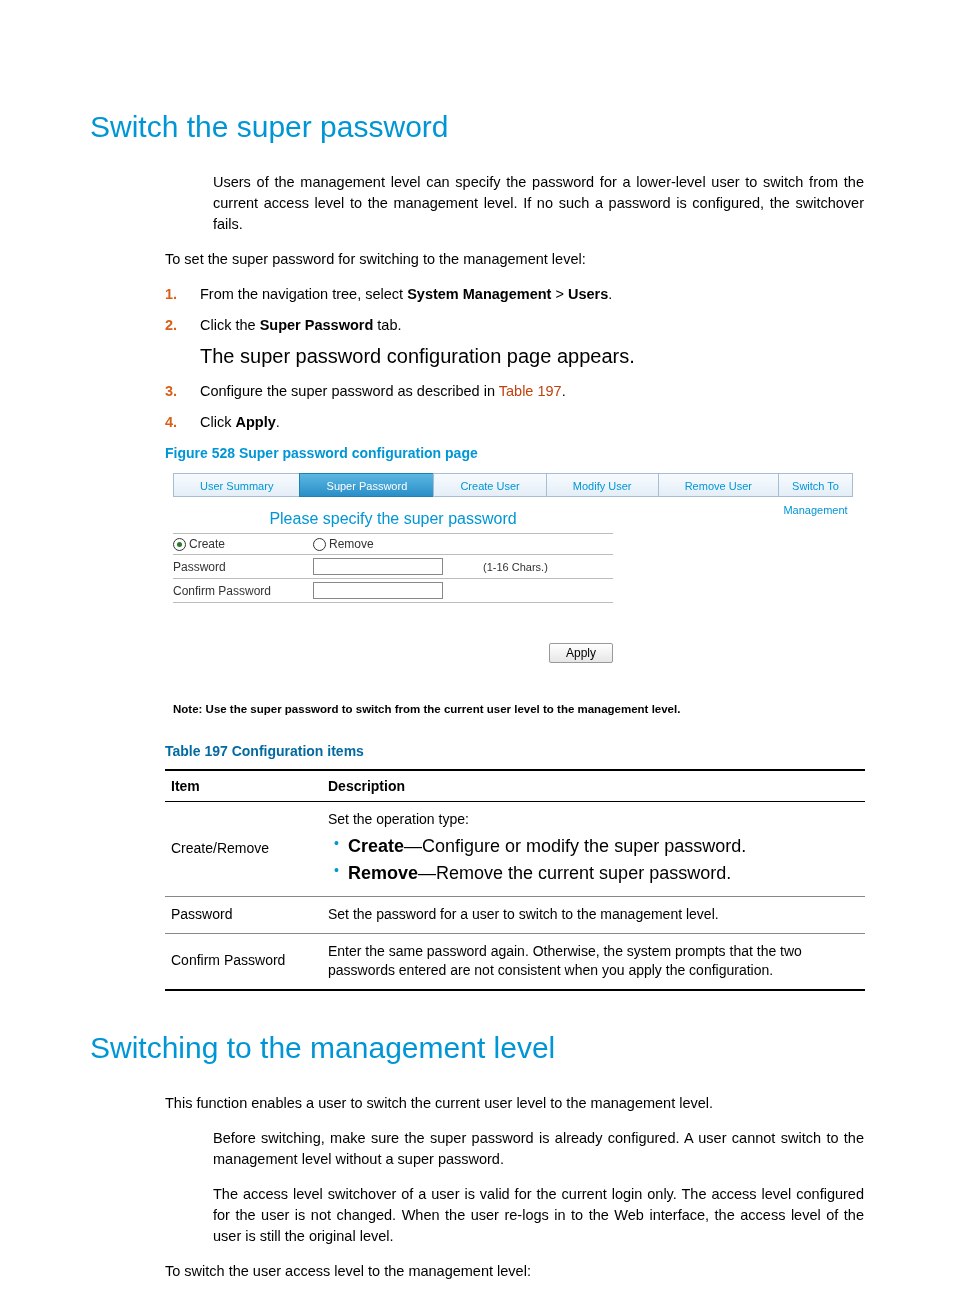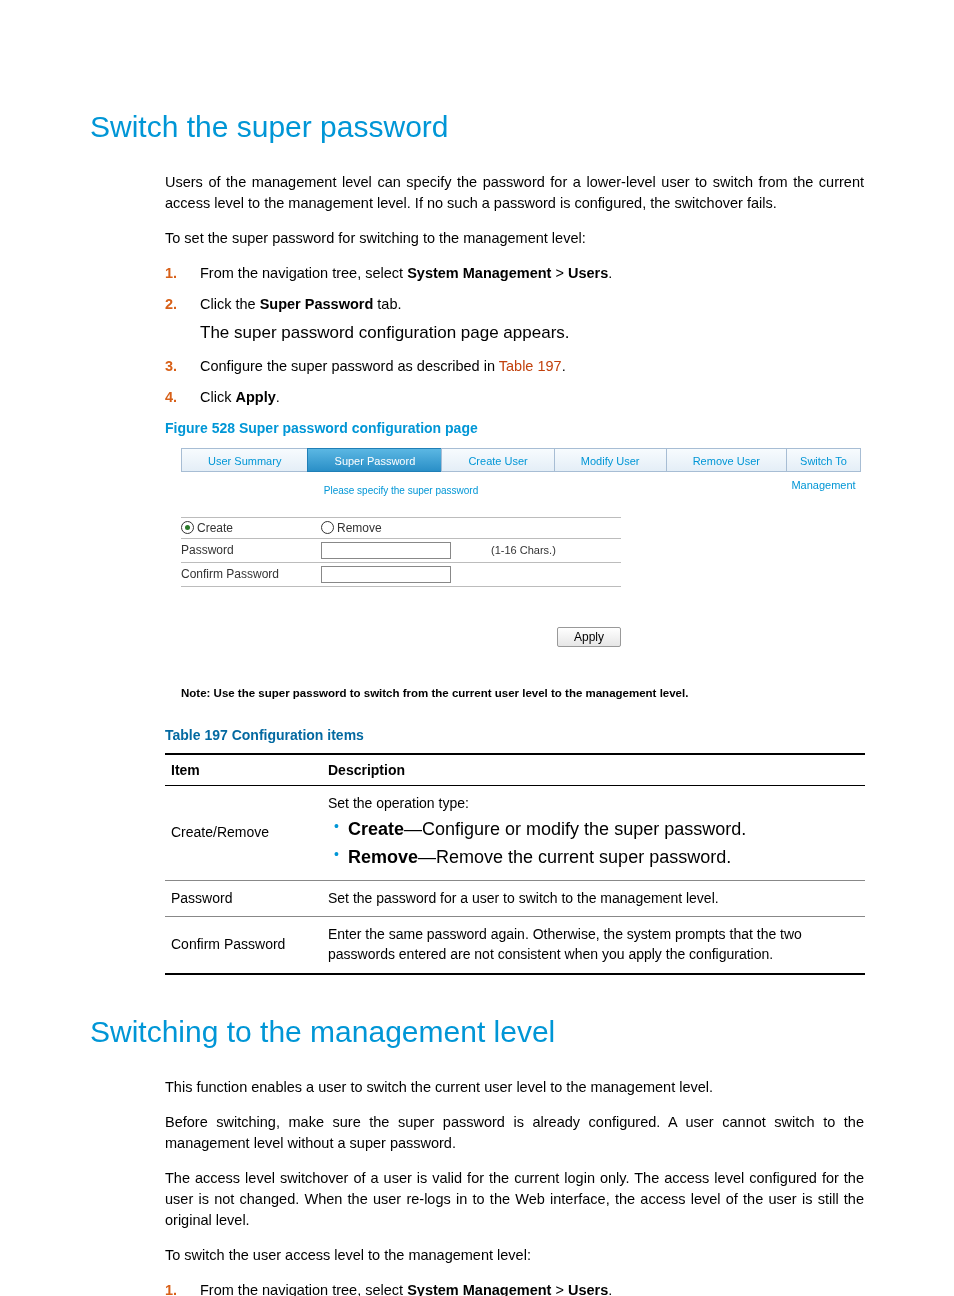--- a/index.html
+++ b/index.html
@@ -26,21 +26,21 @@
   }
   .body-block {
     margin-left: 75px;
   }
   p {
     margin: 0 0 14px 0;
     font-size: 14.5px;
     line-height: 1.45;
     font-family: Arial, sans-serif;
   }
-  p.justify { text-align: justify; }
+  p.justify { text-align: justify; margin-left: 48px; }
   ol.steps {
     list-style: none;
     margin: 0 0 12px 0;
     padding: 0;
   }
   ol.steps > li {
     position: relative;
     padding-left: 35px;
     margin: 0 0 10px 0;
     font-size: 14.5px;
@@ -48,41 +48,41 @@
   }
   ol.steps > li .num {
     position: absolute;
     left: 0;
     top: 0;
     color: #d86018;
     font-weight: bold;
   }
   .sub {
     margin: 6px 0 0 0;
-    font-size: 17px;
+    font-size: 20px;
   }
   b { font-weight: bold; }
   a.xref { color: #c2410c; text-decoration: none; }
   .fig-caption {
     font-size: 14px;
     font-weight: bold;
     color: #0096d6;
     margin: 10px 0 12px 0;
   }
   .tab-caption {
     font-size: 14px;
     font-weight: bold;
     color: #0369a1;
     margin: 28px 0 10px 0;
   }
 
   
   .figure {
     width: 680px;
-    margin-left: 16px;
+    margin-left: 8px;
     font-size: 12px;
   }
   .tabbar {
     display: flex;
     height: 24px;
   }
   .tab {
     flex: 1 1 auto;
     text-align: center;
     font-size: 11px;
@@ -98,24 +98,24 @@
     background: linear-gradient(#5bb7e3,#2a8fc7);
     color: #fff;
     border-color: #1f7fb7;
   }
   .figbody {
     margin-top: 10px;
   }
   .specify {
     width: 440px;
     text-align: center;
-    font-size: 10px;
+    font-size: 16px;
     color: #0096d6;
     border-bottom: 1px solid #bcbcbc;
-    padding: 3px 0 21px 0;
+    padding: 3px 0 5px 0;
     margin-left: 0;
   }
   .frow {
     display: flex;
     align-items: center;
     width: 440px;
     border-bottom: 1px solid #bcbcbc;
     padding: 3px 0;
     font-size: 12px;
     color: #333;

